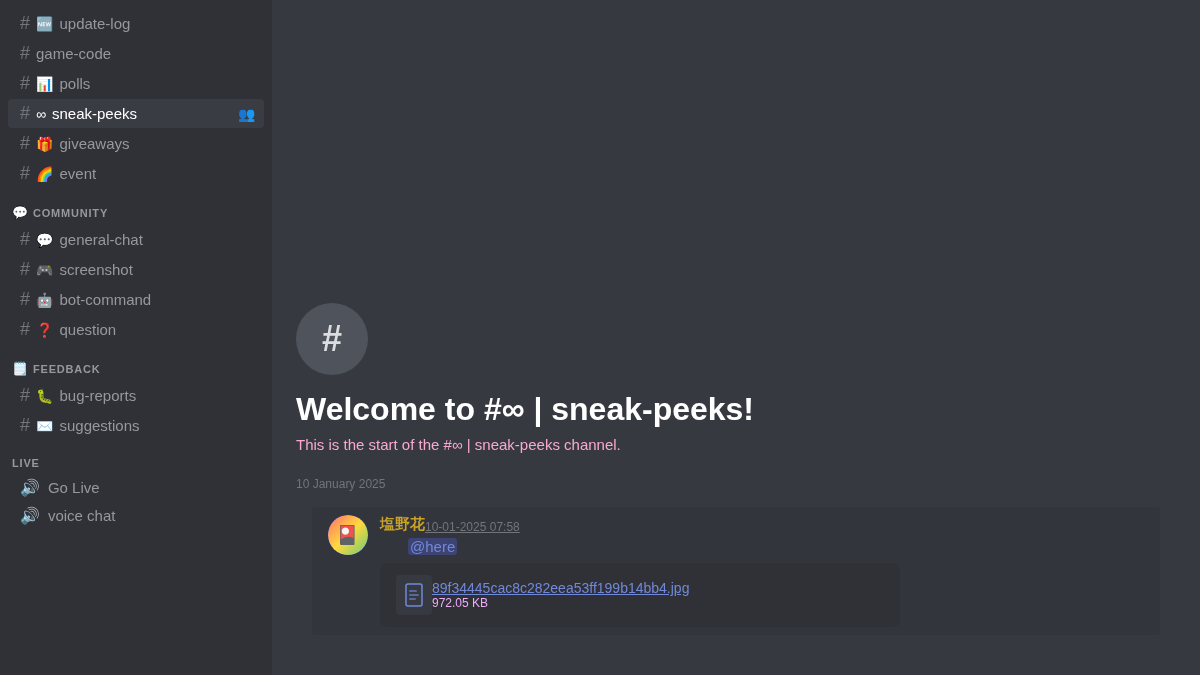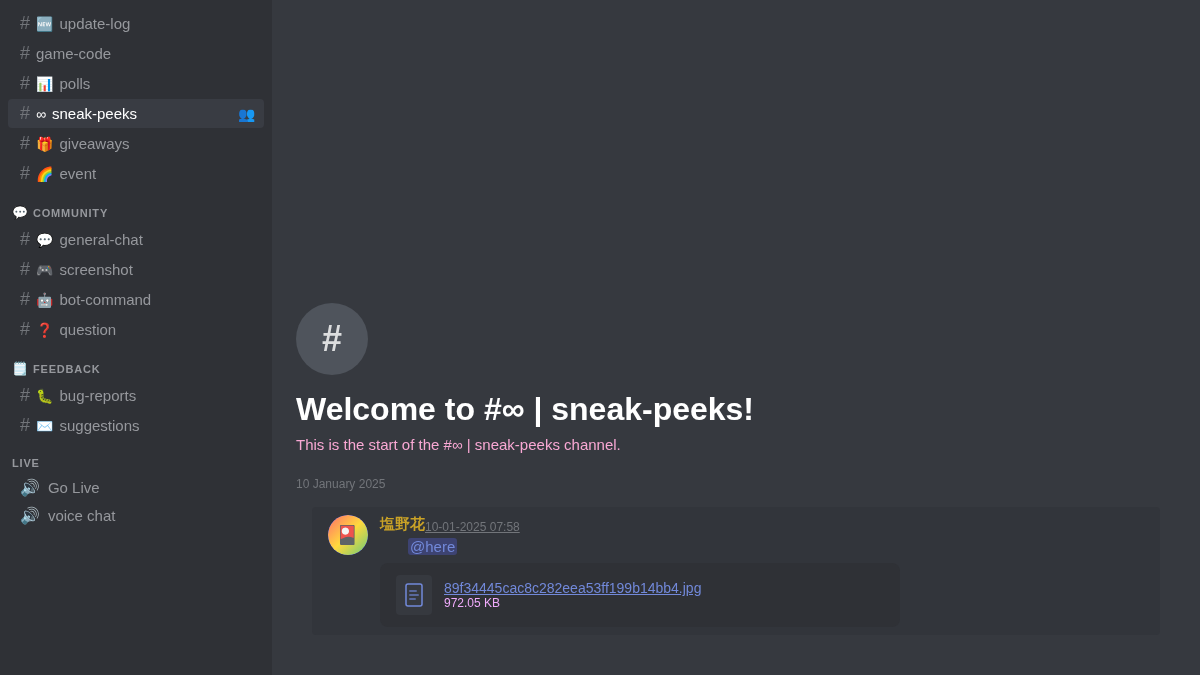--- a/index.html
+++ b/index.html
@@ -237,21 +237,20 @@
       padding: 0 2px;
       margin-left: 28px;
     }
 
     .file-attachment {
       background: #2f3136;
       border-radius: 8px;
       padding: 12px 16px;
       display: flex;
       align-items: center;
-      gap: 12px;
       max-width: 520px;
     }
 
     .file-icon {
       width: 36px;
       height: 40px;
       background: #36393f;
       border-radius: 4px;
       display: flex;
       align-items: center;

